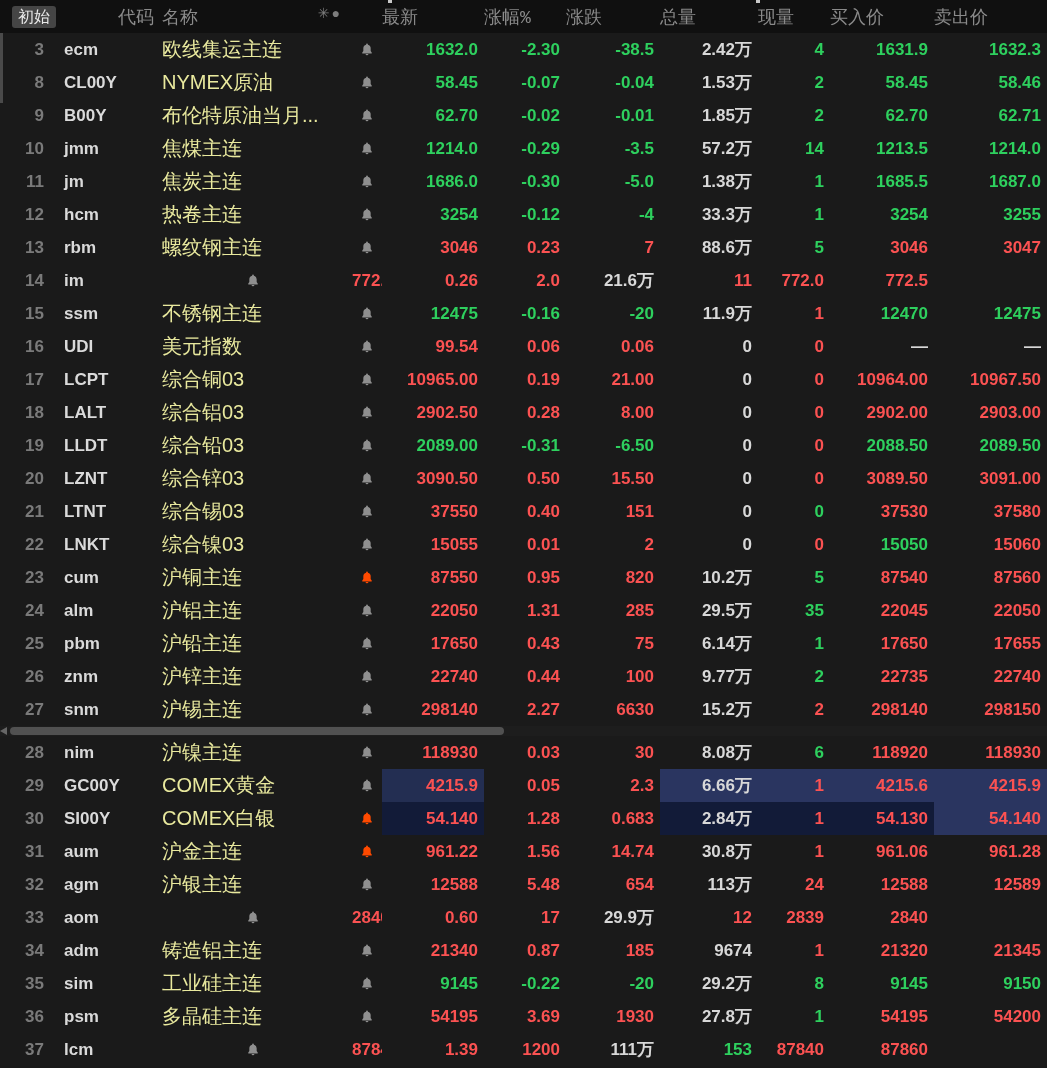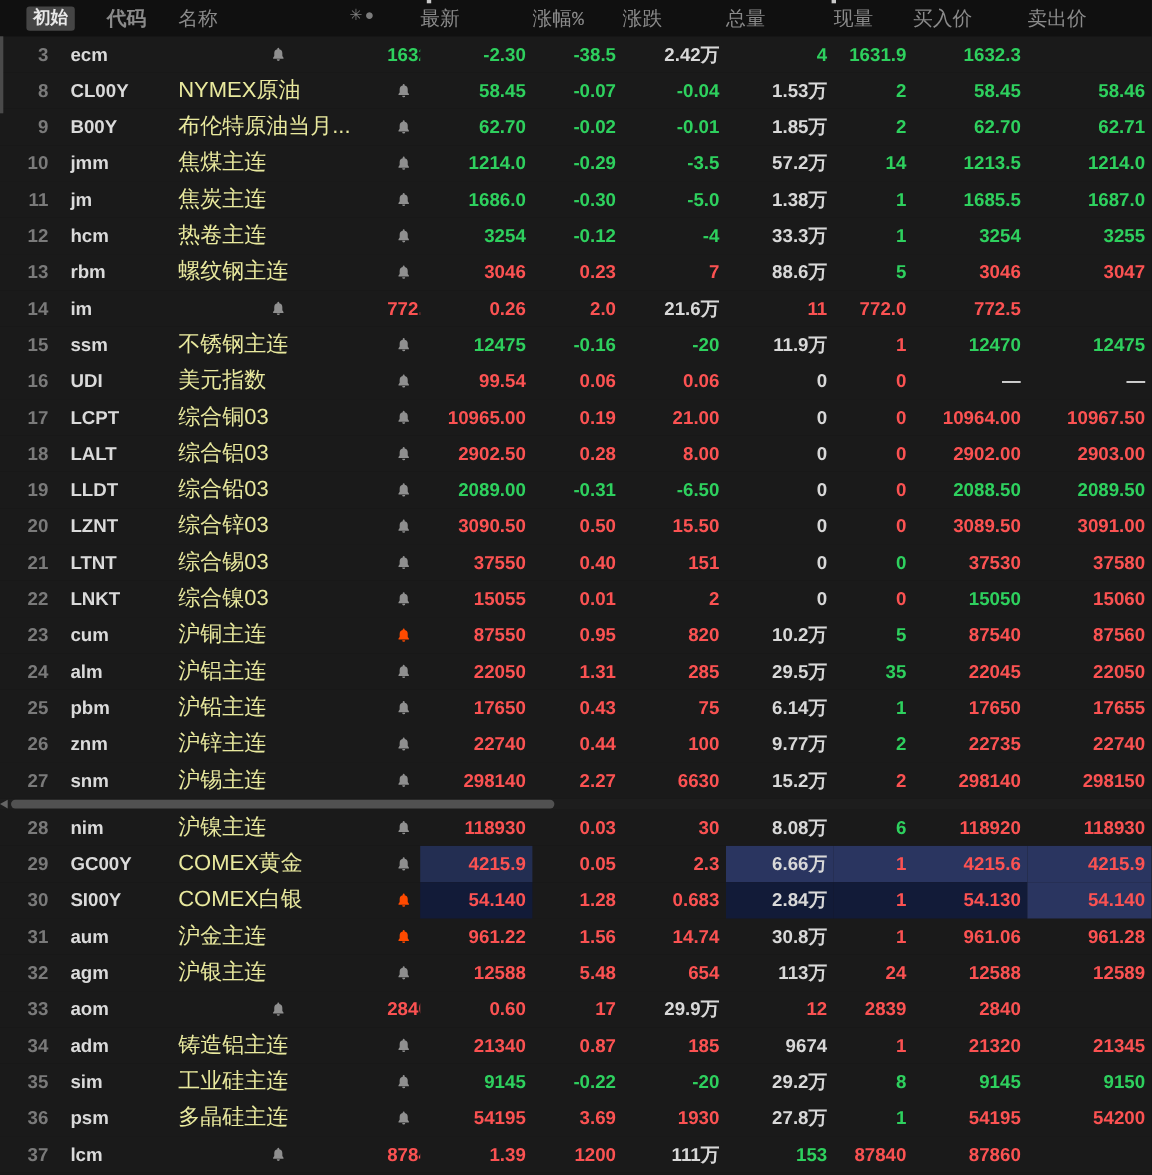--- a/index.html
+++ b/index.html
@@ -3,21 +3,21 @@
 <meta charset="utf-8">
 <style>
   html,body{margin:0;padding:0;background:#191919;}
   body{width:1047px;height:1068px;overflow:hidden;position:relative;
        font-family:"Liberation Sans","DejaVu Sans",sans-serif;}
   
   .hdr{height:33px;background:#101010;display:grid;
        grid-template-columns:56px 98px 198px 30px 102px 82px 94px 98px 72px 104px 113px;
        align-items:center;position:relative;}
   .hdr .h{color:#8a8a8a;font-size:18px;white-space:nowrap;}
-  .h.lft{text-align:center;padding-left:20px;font-weight:bold;}
+  .h.lft{text-align:right;padding-left:8px;}
   .h.rgt{text-align:left;padding-right:6px;font-family:Liberation Mono, monospace;}
   .init-btn{display:inline-block;margin-left:4px;background:#454545;color:#e8e8e8;
        font-size:16px;line-height:22px;padding:0 6px;border-radius:3px;}
   .name-hdr{display:flex;justify-content:space-between;padding:0 10px 0 8px;}
   .hdr-icons{color:#7d7d7d;font-size:14px;letter-spacing:2px;}
   .tick{position:absolute;top:0;width:4px;height:3px;background:#c9c9c9;}
   
   .row{height:33px;display:grid;
        grid-template-columns:56px 98px 198px 30px 102px 82px 94px 98px 72px 104px 113px;
        align-items:center;background:#1a1a1a;}
@@ -64,20 +64,21 @@
   <div class="h rgt">买入价</div>
   <div class="h rgt">卖出价</div>
   <div class="tick" style="left:388px;"></div>
   <div class="tick" style="left:756px;"></div>
 </div>
 
 <div id="tbody">
     <div class="row">
       <div class="c num">3</div>
       <div class="c code">ecm</div>
+      <div class="c name">欧线集运主连</div>
       <div class="c bell bell-g">
         <svg viewBox="0 0 16 15" fill="currentColor">
           <path d="M8 0.5a1 1 0 0 0-1 1v.6A4.2 4.2 0 0 0 3.8 6.2v3L2.6 11v1h10.8v-1l-1.2-1.8v-3A4.2 4.2 0 0 0 9 2.1v-.6a1 1 0 0 0-1-1zM6.4 12.6a1.6 1.6 0 0 0 3.2 0z"></path>
         </svg>
       </div>
       <div class="c val g ">1632.0</div>
       <div class="c val g">-2.30</div>
       <div class="c val g">-38.5</div>
       <div class="c val w ">2.42万</div>
       <div class="c val g ">4</div>

